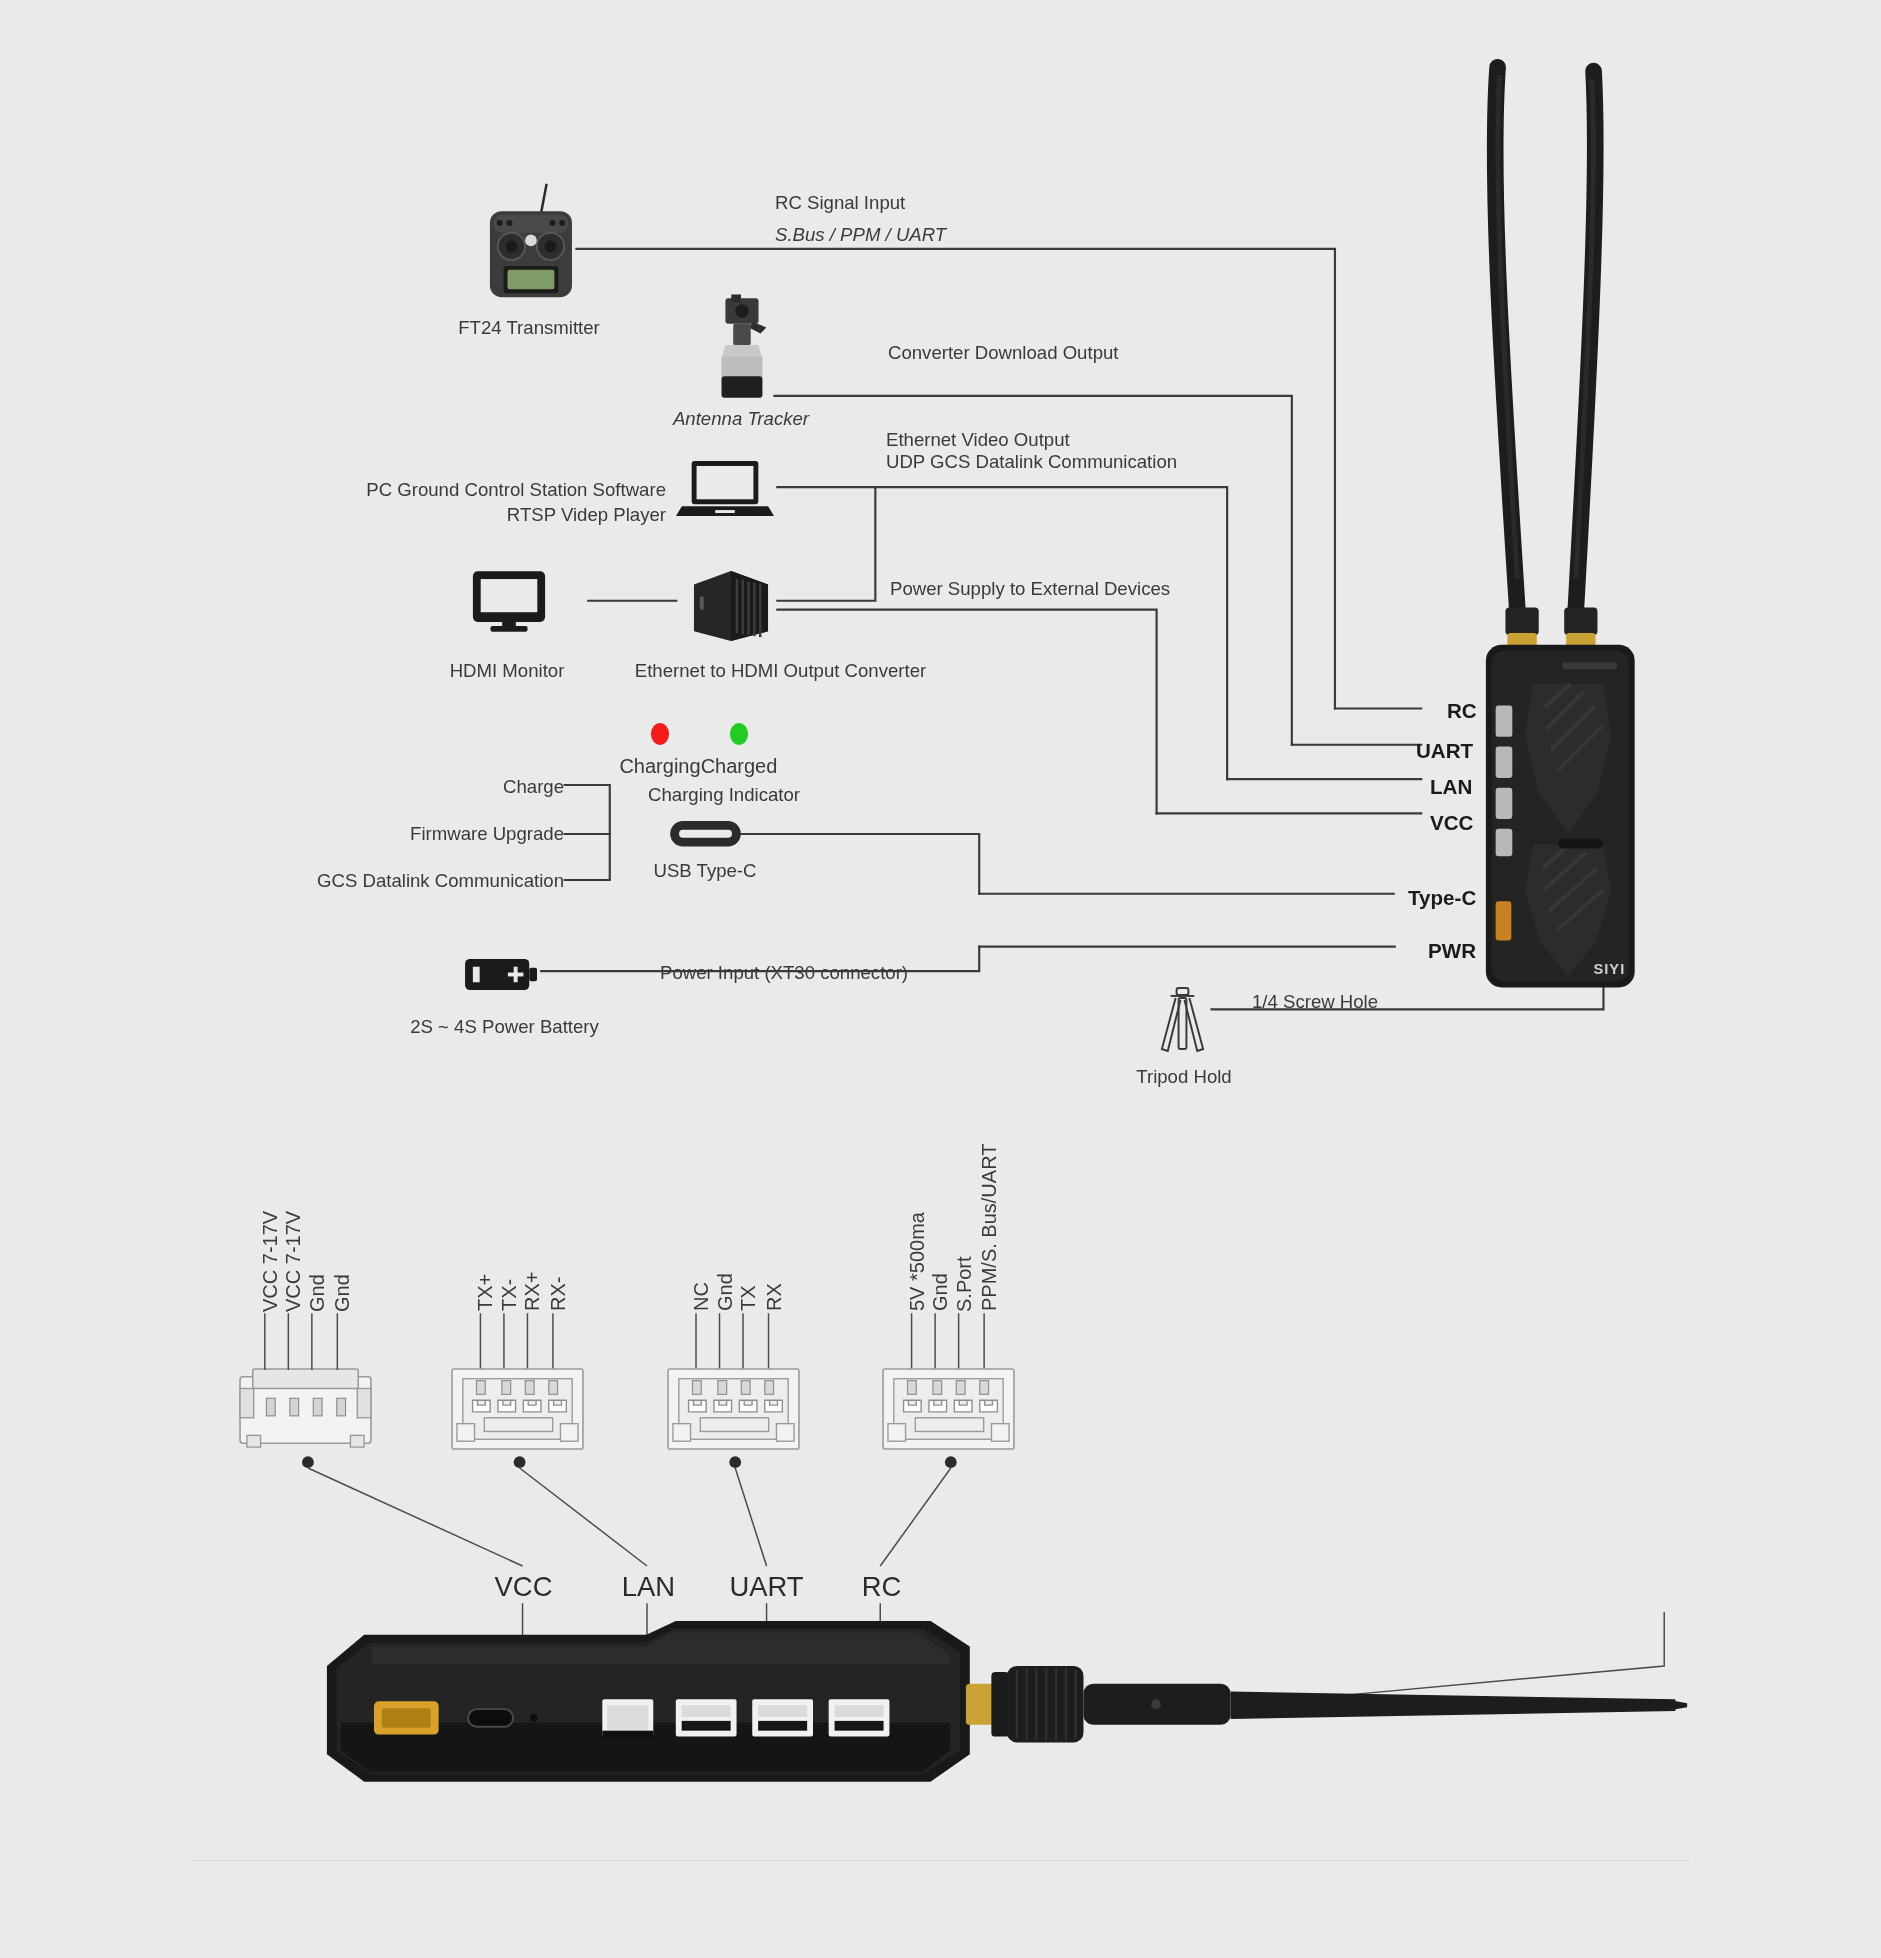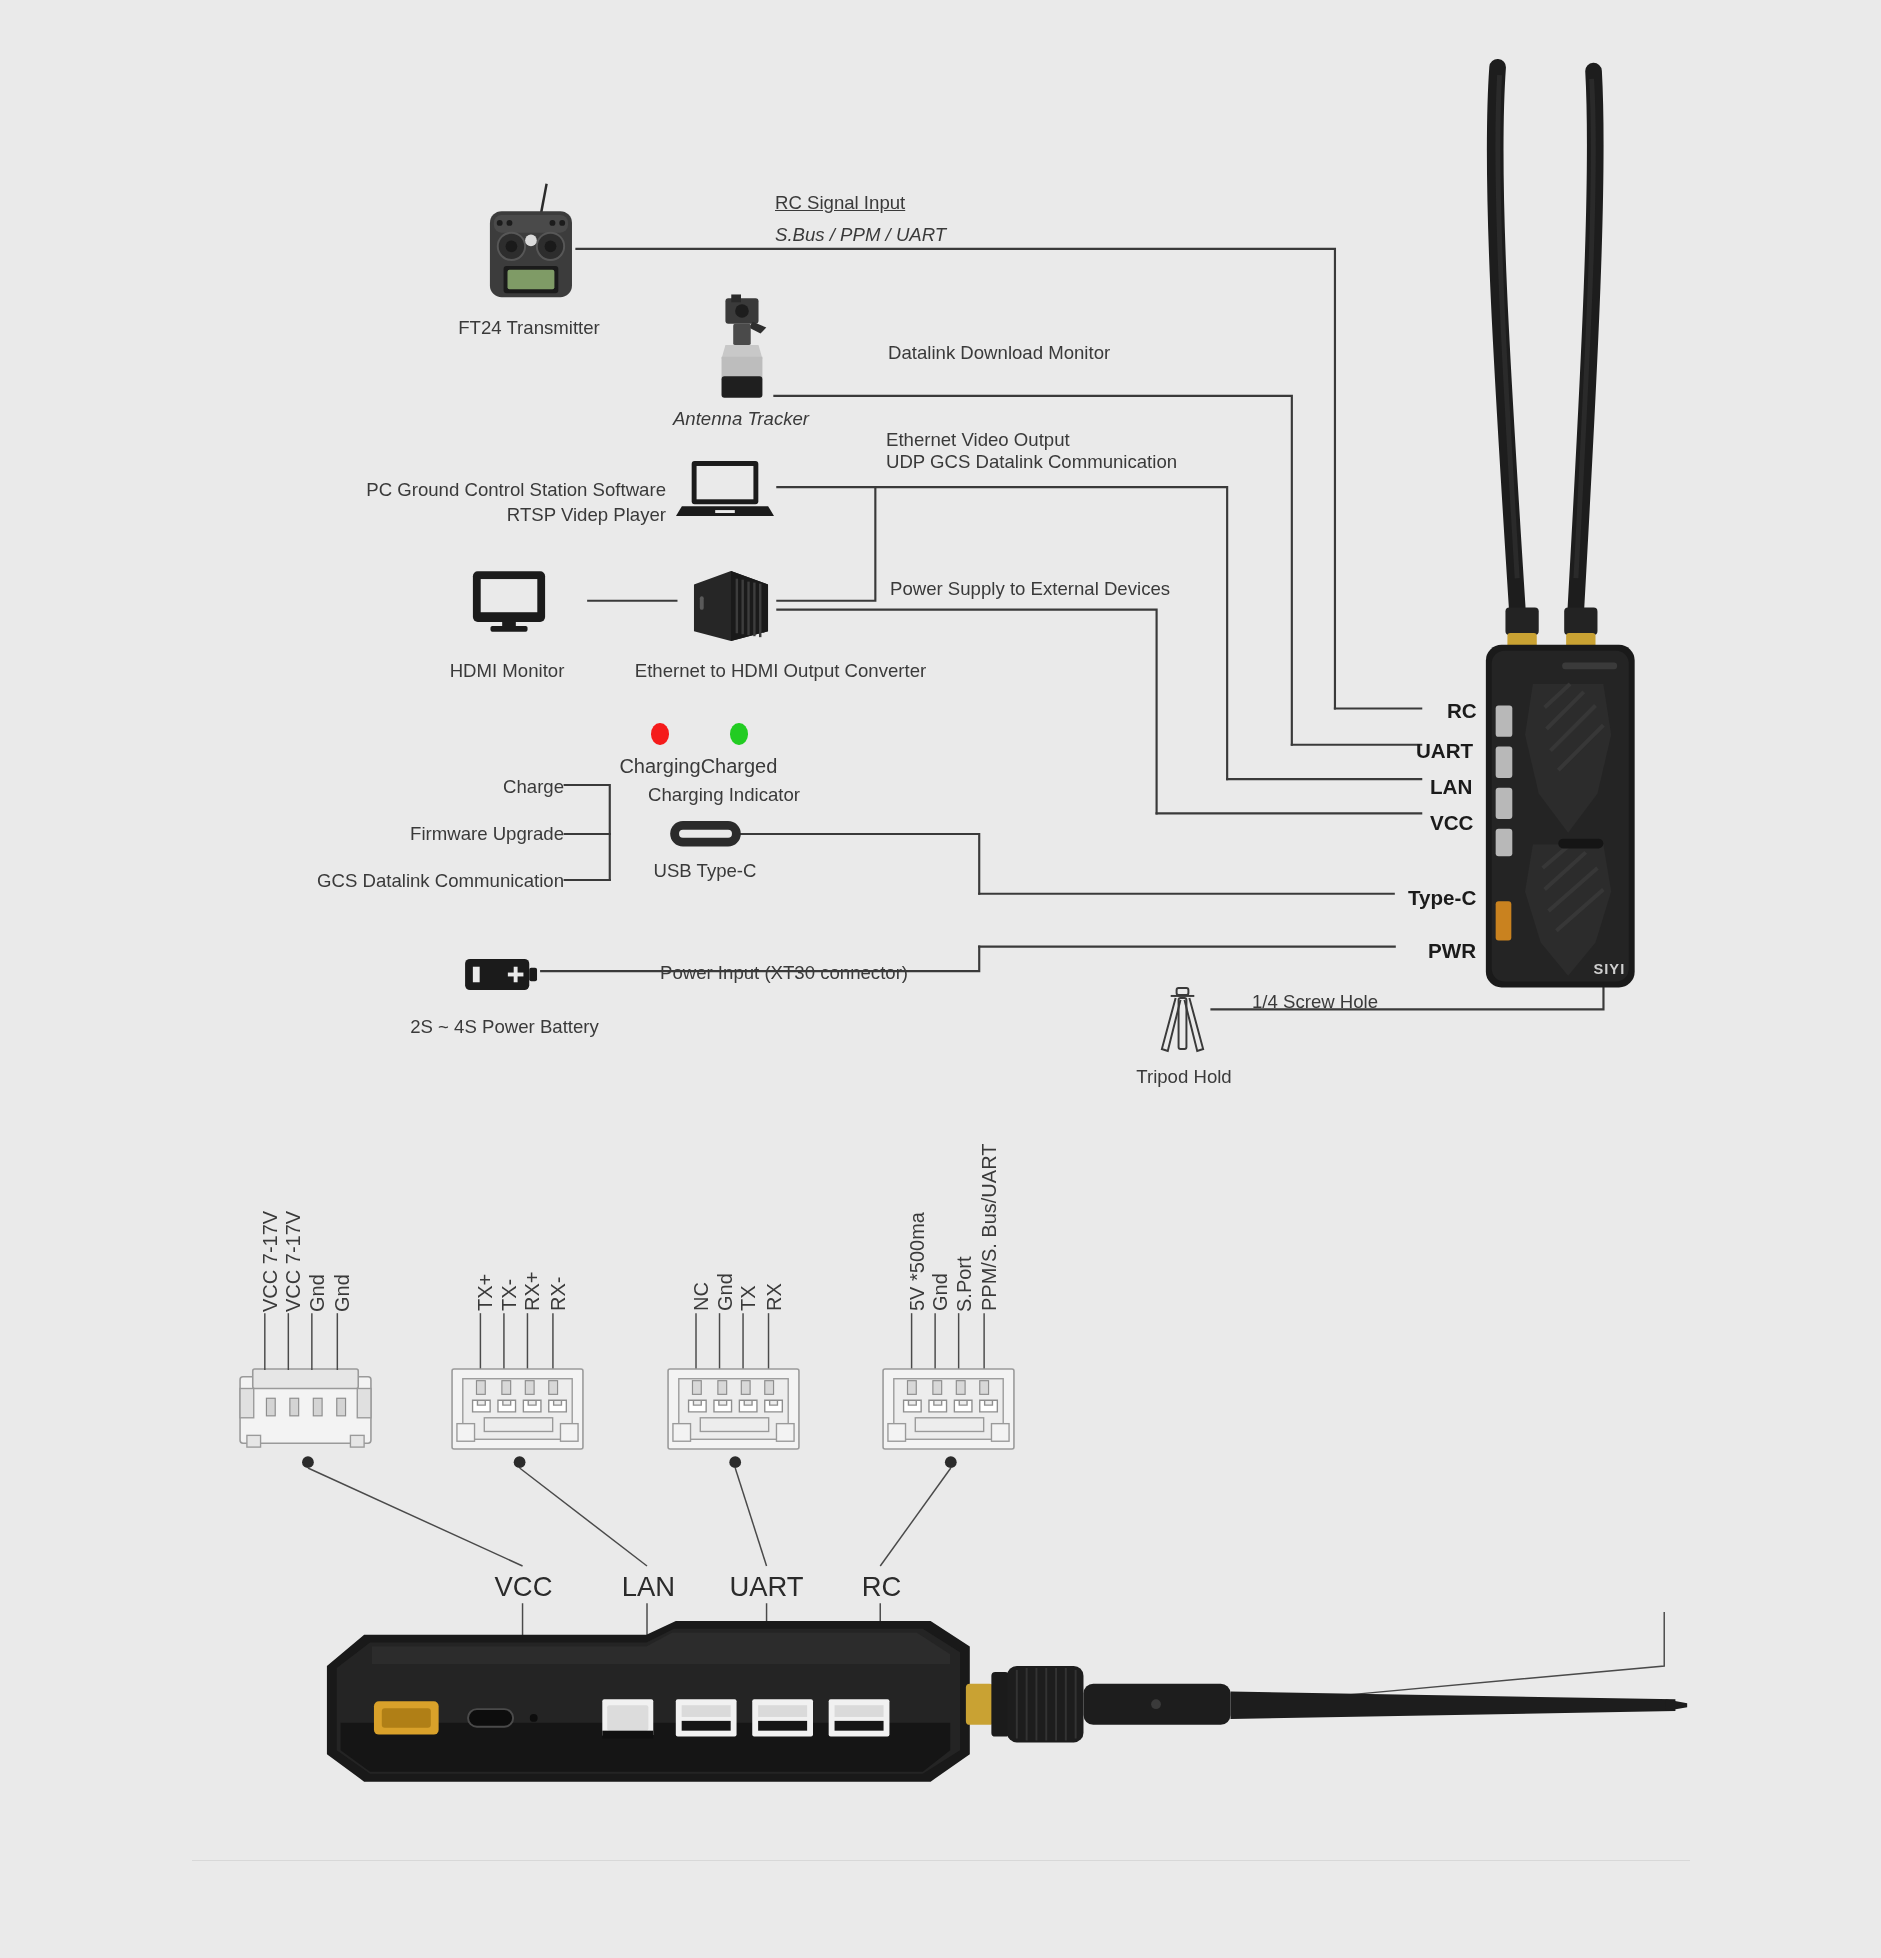--- a/index.html
+++ b/index.html
@@ -167,24 +167,24 @@
         <rect x="23" y="2" width="12" height="7" rx="2"></rect>
         <path d="M17 10 L41 10"></path>
         <path d="M22 12 L8 64 L14 66 L27 14"></path>
         <path d="M36 12 L50 64 L44 66 L31 14"></path>
         <rect x="25" y="12" width="8" height="52" rx="2"></rect>
       </g>
     </svg>
   </div>
   <div class="lbl c" style="left:1054px; top:1064px; width:260px;">Tripod Hold</div>
 
-  <div class="lbl" style="left:775px; top:190px;text-decoration:underline;">RC Signal Input</div>
+  <div class="lbl" style="left:775px; top:190px;">RC Signal Input</div>
   <div class="lbl" style="left:775px; top:222px;font-style:italic;">S.Bus / PPM / UART</div>
 
-  <div class="lbl" style="left:888px; top:340px;">Datalink Download Monitor</div>
+  <div class="lbl" style="left:888px; top:340px;">Converter Download Output</div>
 
   <div class="lbl" style="left:886px; top:427px;text-align:center;">Ethernet Video Output</div>
   <div class="lbl" style="left:886px; top:449px;">UDP GCS Datalink Communication</div>
 
   <div class="lbl" style="left:890px; top:576px;">Power Supply to External Devices</div>
 
   <div class="lbl" style="left:660px; top:960px;">Power Input (XT30 connector)</div>
 
   <div class="lbl" style="left:1252px; top:989px;">1/4 Screw Hole</div>
 

